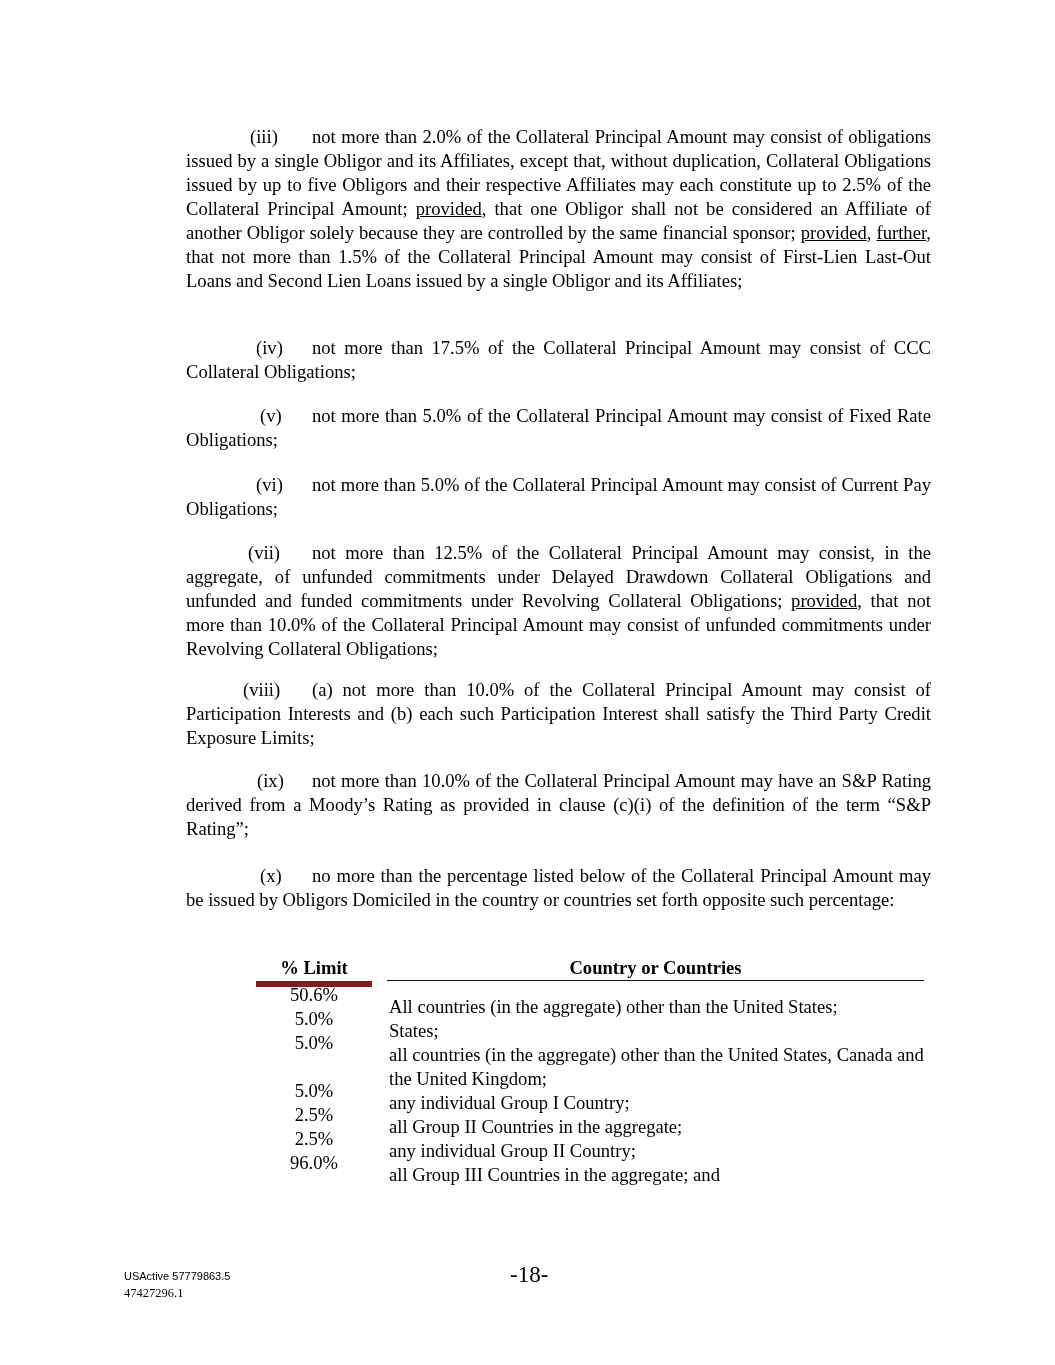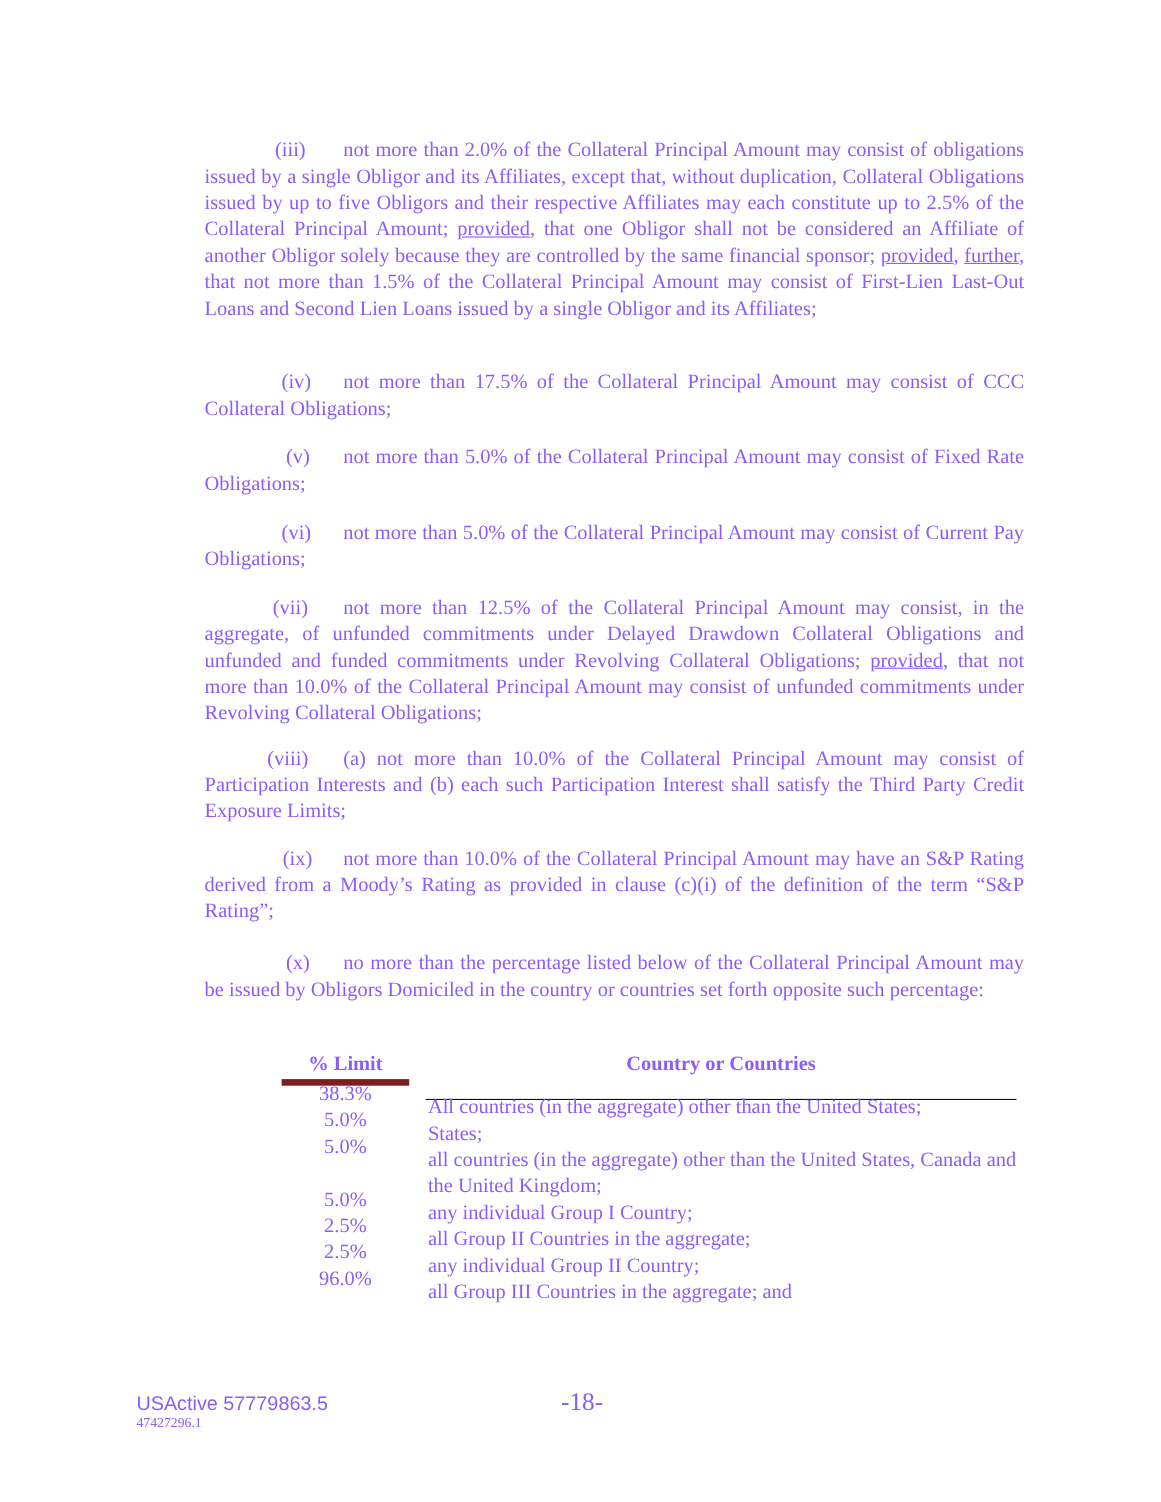--- a/index.html
+++ b/index.html
@@ -1,27 +1,27 @@
 <!DOCTYPE html>
 <html><head>
 <meta charset="utf-8">
 <style>
   html, body { margin: 0; padding: 0; background: #ffffff; }
   body { width: 1055px; height: 1365px; position: relative; overflow: hidden; }
-  .page { position: absolute; left: 0; top: 0; width: 1055px; height: 1028px; background: #fff; color: #8b5cf6; }
+  .page { position: absolute; left: 0; top: 0; width: 1055px; height: 1028px; background: #fff; color: #000000; }
   .clause { position: absolute; left: 186px; width: 745px; font-family: "Liberation Serif", serif; font-size: 18.6px; line-height: 24px; text-align: justify; }
   .num { display: inline-block; }
   .u { text-decoration: underline; }
   .table { position: absolute; left: 256px; top: 956px; width: 668px; font-family: "Liberation Serif", serif; font-size: 18.6px; line-height: 24px; }
   .th-limit { position: absolute; left: 0; top: 0; width: 116px; text-align: center; font-weight: bold; border-bottom: 6px solid #7f1d1d; padding-bottom: 1px; }
-  .th-country { position: absolute; left: 131px; top: 0; width: 537px; text-align: center; font-weight: bold; border-bottom: 1px solid #111; padding-bottom: 19px; }
+  .th-country { position: absolute; left: 131px; top: 0; width: 537px; text-align: center; font-weight: bold; border-bottom: 1px solid #111; padding-bottom: 0; }
   .trow { position: absolute; left: 0; width: 668px; }
   .tlimit { position: absolute; left: 0; width: 116px; text-align: center; }
   .tcountry { position: absolute; left: 133px; width: 535px; margin-top: 12px; }
-  .footer-left { position: absolute; left: 124px; top: 1268px; font-family: "Liberation Sans", sans-serif; font-size: 18px; line-height: 16px; text-align: right; }
+  .footer-left { position: absolute; left: 124px; top: 1268px; font-family: "Liberation Sans", sans-serif; font-size: 11px; line-height: 16px; text-align: right; }
   .footer-left2 { position: absolute; left: 124px; top: 1286px; font-family: "Liberation Serif", serif; font-size: 12.5px; line-height: 14px; }
   .footer-page { position: absolute; left: 510px; top: 1263px; font-family: "Liberation Serif", serif; font-size: 23px; line-height: 24px; }
 </style>
 </head>
 <body>
 
 <div class="page">
 
   <div id="clauses">
       <div class="clause" style="top: 125px; text-indent: 64px;"><span class="num" style="width: 62px; text-indent: 0px;">(iii)</span><span>not more than 2.0% of the Collateral Principal Amount may consist of obligations issued by a single Obligor and its Affiliates, except that, without duplication, Collateral Obligations issued by up to five Obligors and their respective Affiliates may each constitute up to 2.5% of the Collateral Principal Amount; </span><span class="u">provided</span><span>, that one Obligor shall not be considered an Affiliate of another Obligor solely because they are controlled by the same financial sponsor; </span><span class="u">provided</span><span>, </span><span class="u">further</span><span>, that not more than 1.5% of the Collateral Principal Amount may consist of First-Lien Last-Out Loans and Second Lien Loans issued by a single Obligor and its Affiliates;</span></div>
@@ -32,21 +32,21 @@
       <div class="clause" style="top: 678px; text-indent: 57px;"><span class="num" style="width: 69px; text-indent: 0px;">(viii)</span><span>(a) not more than 10.0% of the Collateral Principal Amount may consist of Participation Interests and (b) each such Participation Interest shall satisfy the Third Party Credit Exposure Limits;</span></div>
       <div class="clause" style="top: 769px; text-indent: 71px;"><span class="num" style="width: 55px; text-indent: 0px;">(ix)</span><span>not more than 10.0% of the Collateral Principal Amount may have an S&amp;P Rating derived from a Moody’s Rating as provided in clause (c)(i) of the definition of the term “S&amp;P Rating”;</span></div>
       <div class="clause" style="top: 864px; text-indent: 74px;"><span class="num" style="width: 52px; text-indent: 0px;">(x)</span><span>no more than the percentage listed below of the Collateral Principal Amount may be issued by Obligors Domiciled in the country or countries set forth opposite such percentage:</span></div>
     </div>
 
   <div class="table">
     <div class="th-limit">% Limit</div>
     <div class="th-country">Country or Countries</div>
     <div id="table-rows">
         <div class="trow" style="top: 27px;">
-          <div class="tlimit">38.3%</div>
+          <div class="tlimit">50.6%</div>
           <div class="tcountry">All countries (in the aggregate) other than the United States;</div>
         </div>
         <div class="trow" style="top: 51px;">
           <div class="tlimit">5.0%</div>
           <div class="tcountry">States;</div>
         </div>
         <div class="trow" style="top: 75px;">
           <div class="tlimit">5.0%</div>
           <div class="tcountry">all countries (in the aggregate) other than the United States, Canada and the United Kingdom;</div>
         </div>

